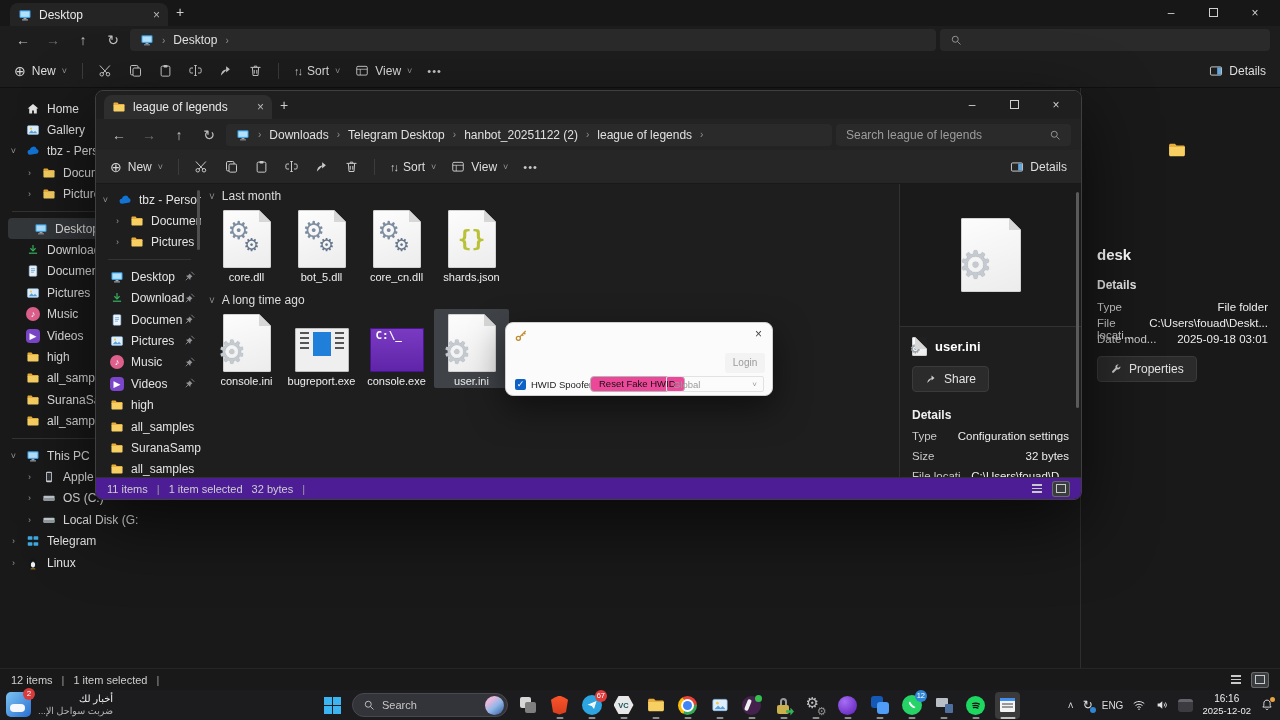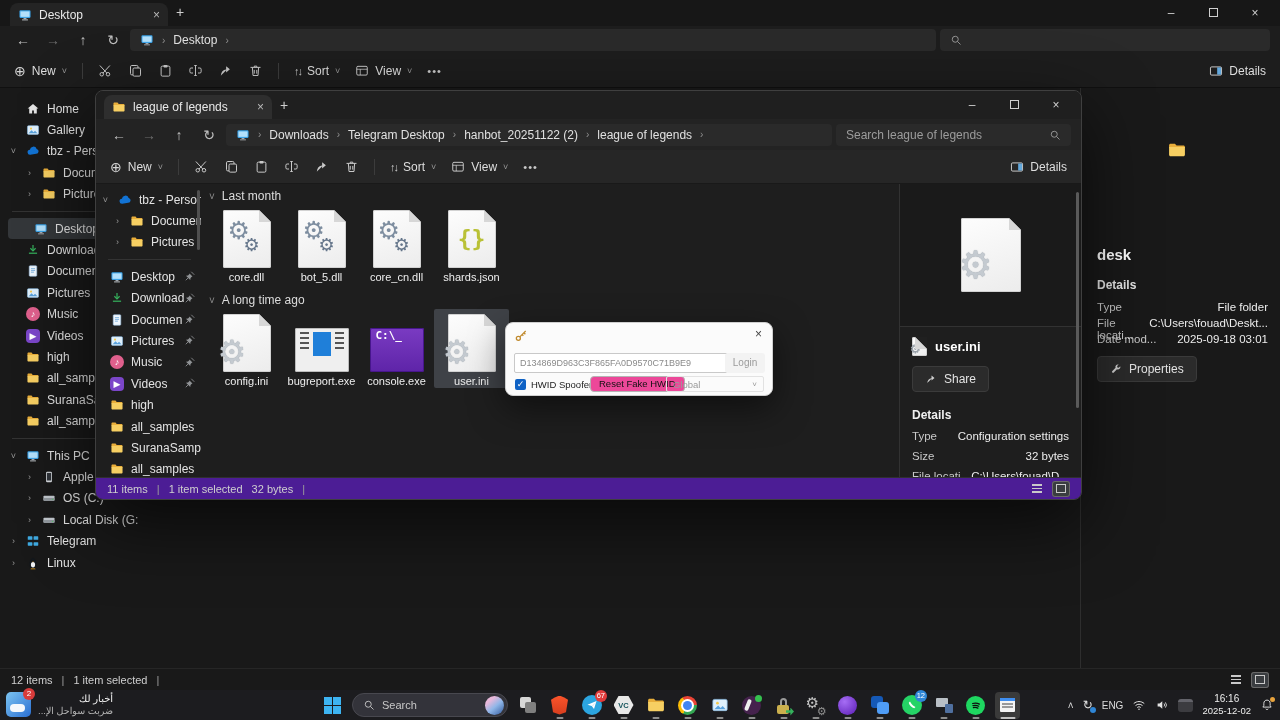--- a/index.html
+++ b/index.html
@@ -853,21 +853,21 @@
             <span class="chev">˅</span>
             <span>A long time ago</span>
           </div>
         <div class="frow">
           <div class="tile">
               <span class="icw">
                 <span class="page">
                   <span class="gearIni">⚙</span>
                 </span>
               </span>
-              <span class="lbl">config.ini</span>
+              <span class="lbl">console.ini</span>
             </div>
           <div class="tile">
               <span class="icw">
                 <span class="exewin"><span class="exebar"></span><span class="exebody">
                     <span class="exelines">
                       <i></i>
                       <i></i>
                       <i></i>
                       <i></i>
                     </span>
@@ -974,21 +974,20 @@
           </span>
       </span>
     </div>
   </div>
 
   <div id="dlg">
     <svg class="dkey" width="14" height="14">
         <use href="#i-key"></use>
       </svg>
     <span class="dclose">×</span>
-    <input class="hwid" readonly="" value="D134869D963C3F865FA0D9570C71B9E9" style="">
     <span class="login">Login</span>
     <span class="cb">✓</span>
     <span class="cbl">HWID Spoofer</span>
     <span class="reset">Reset Fake HWID</span>
     <span class="region">
         <span>Global</span>
         <span style="color:#999;font-size:8px">˅</span>
       </span>
   </div>
 

